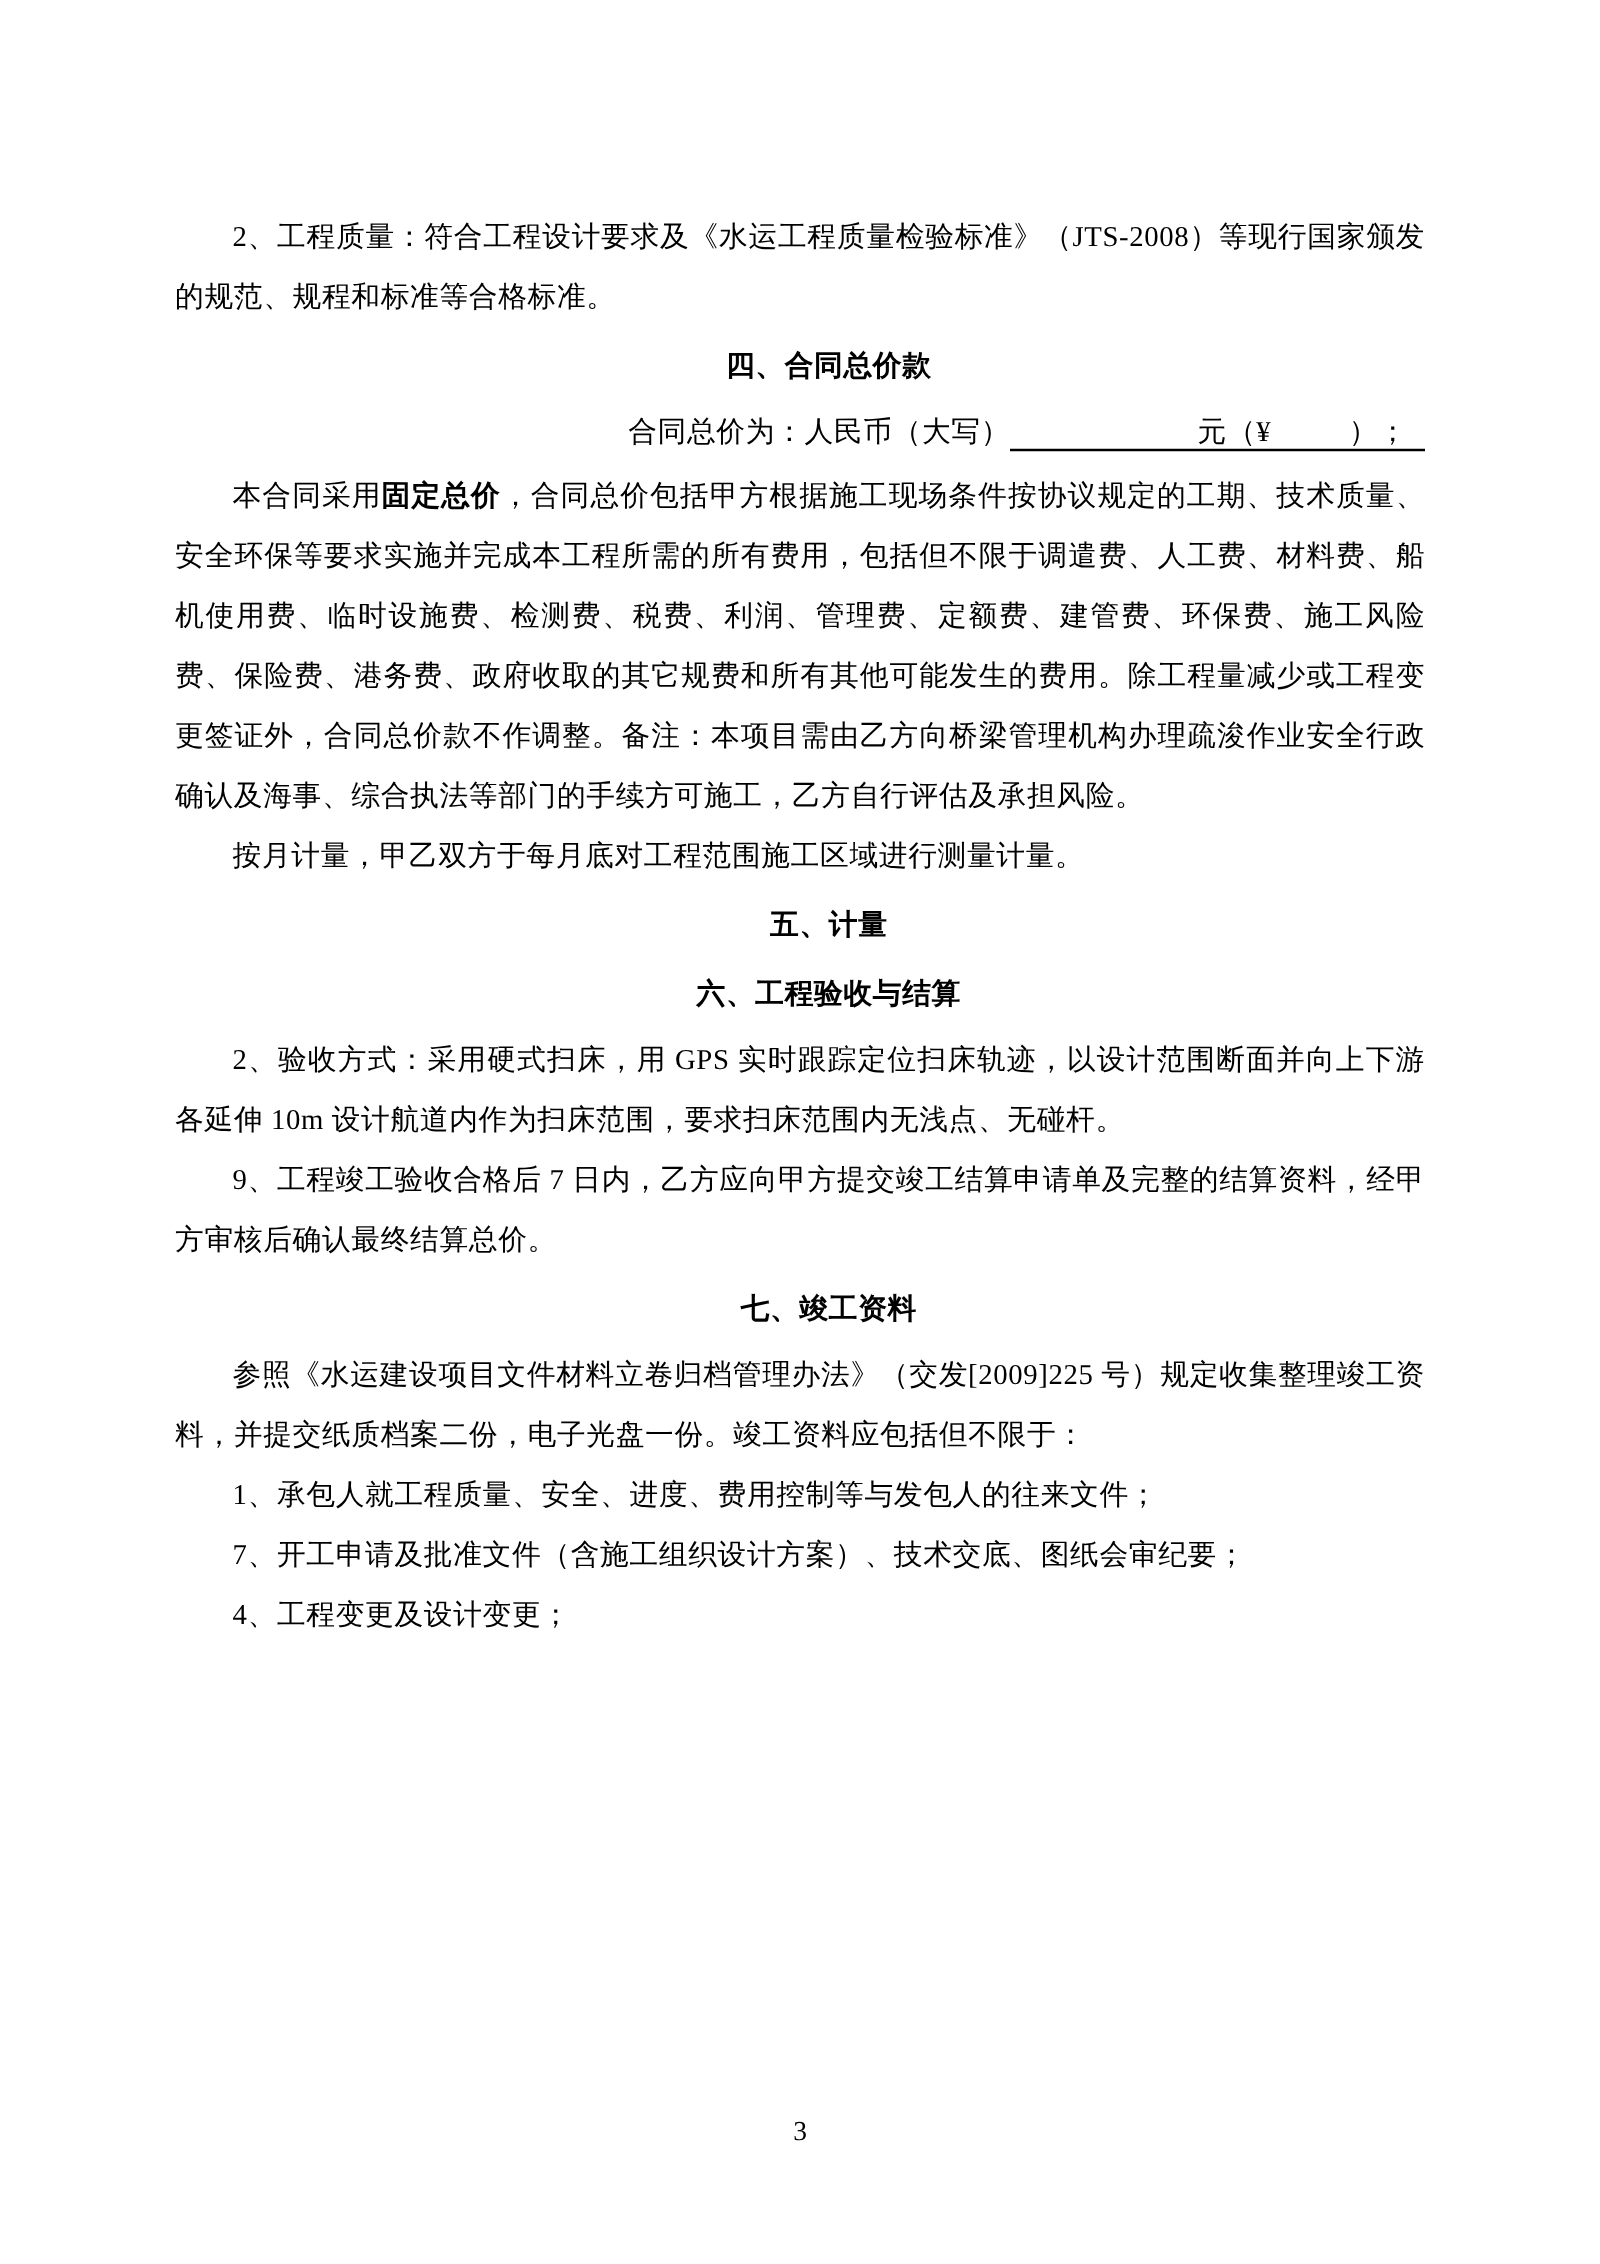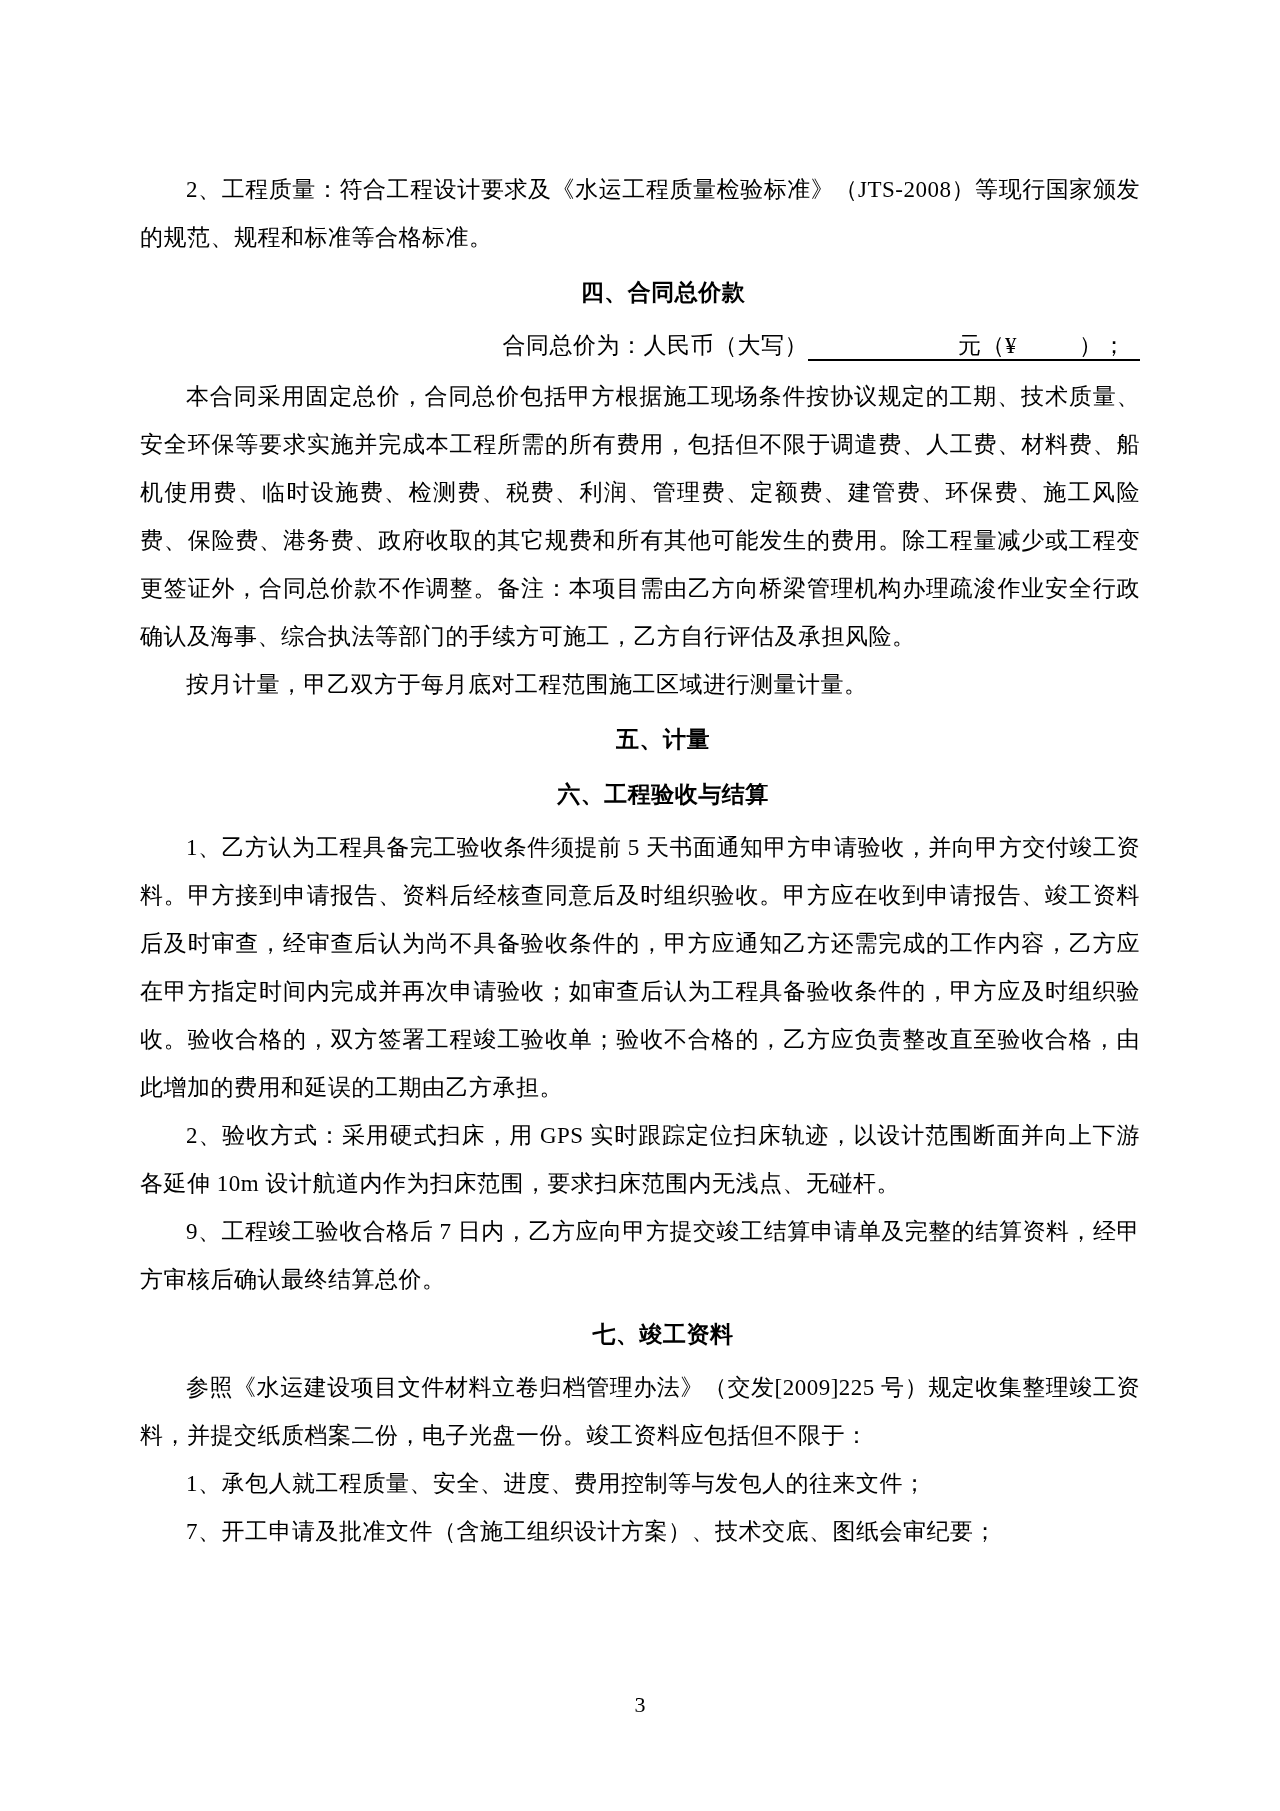--- a/index.html
+++ b/index.html
@@ -34,21 +34,21 @@
     margin-bottom: 5px;
     text-align: center;
   }
   .price {
     text-indent: 40px;
     margin-top: 3px;
     margin-bottom: 3px;
     text-align: right;
   }
   .list { }
-  .b { font-weight: 400; }
+  .b { font-weight: 700; }
   .underline {
     border-bottom: 2px solid #000000;
     padding-bottom: 1px;
   }
   .blank { display: inline-block; }
   .blank.long { width: 150px; }
   .blank.short { width: 62px; }
   .blank.tail { width: 14px; }
   .pageno {
     position: absolute;
@@ -65,22 +65,22 @@
 
 <div class="page">
   <div class="doc-body" id="doc">
       <div class="block para"><span>2、工程质量：符合工程设计要求及《水运工程质量检验标准》（JTS-2008）等现行国家颁发的规范、规程和标准等合格标准。</span></div>
       <div class="block heading"><span>四、合同总价款</span></div>
       <div class="block price"><span>合同总价为：人民币（大写）</span><span class="underline"><span class="blank long"></span><span>元（¥</span><span class="blank short"></span><span>）；</span><span class="blank tail"></span></span></div>
       <div class="block para"><span>本合同采用</span><span class="b">固定总价</span><span>，合同总价包括甲方根据施工现场条件按协议规定的工期、技术质量、安全环保等要求实施并完成本工程所需的所有费用，包括但不限于调遣费、人工费、材料费、船机使用费、临时设施费、检测费、税费、利润、管理费、定额费、建管费、环保费、施工风险费、保险费、港务费、政府收取的其它规费和所有其他可能发生的费用。除工程量减少或工程变更签证外，合同总价款不作调整。备注：本项目需由乙方向桥梁管理机构办理疏浚作业安全行政确认及海事、综合执法等部门的手续方可施工，乙方自行评估及承担风险。</span></div>
       <div class="block para"><span>按月计量，甲乙双方于每月底对工程范围施工区域进行测量计量。</span></div>
       <div class="block heading"><span>五、计量</span></div>
       <div class="block heading"><span>六、工程验收与结算</span></div>
-      <div class="block para"><span>1、乙方认为工程具备完工验收条件须提前 5 天书面通知甲方申请验收，并向甲方交付竣工资料。甲方接到申请报告、资料后经核查同意后及时组织验收。甲方应在收到申请报告、竣工资料后及时审查，经审查后认为尚不具备验收条件的，甲方应通知乙方还需完成的工作内容，乙方应在甲方指定时间内完成并再次申请验收；如审查后认为工程具备验收条件的，甲方应及时组织验收。验收合格的，双方签署工程竣工验收单；验收不合格的，乙方应负责整改直至验收合格，由此增加的费用和延误的工期由乙方承担。</span></div>
       <div class="block para"><span>2、验收方式：采用硬式扫床，用 GPS 实时跟踪定位扫床轨迹，以设计范围断面并向上下游各延伸 10m 设计航道内作为扫床范围，要求扫床范围内无浅点、无碰杆。</span></div>
       <div class="block para"><span>9、工程竣工验收合格后 7 日内，乙方应向甲方提交竣工结算申请单及完整的结算资料，经甲方审核后确认最终结算总价。</span></div>
       <div class="block heading"><span>七、竣工资料</span></div>
       <div class="block para"><span>参照《水运建设项目文件材料立卷归档管理办法》（交发[2009]225 号）规定收集整理竣工资料，并提交纸质档案二份，电子光盘一份。竣工资料应包括但不限于：</span></div>
       <div class="block list"><span>1、承包人就工程质量、安全、进度、费用控制等与发包人的往来文件；</span></div>
       <div class="block list"><span>7、开工申请及批准文件（含施工组织设计方案）、技术交底、图纸会审纪要；</span></div>
+      <div class="block list"><span>4、工程变更及设计变更；</span></div>
     </div>
   <div class="pageno">3</div>
 </div>
 
 </body></html>

